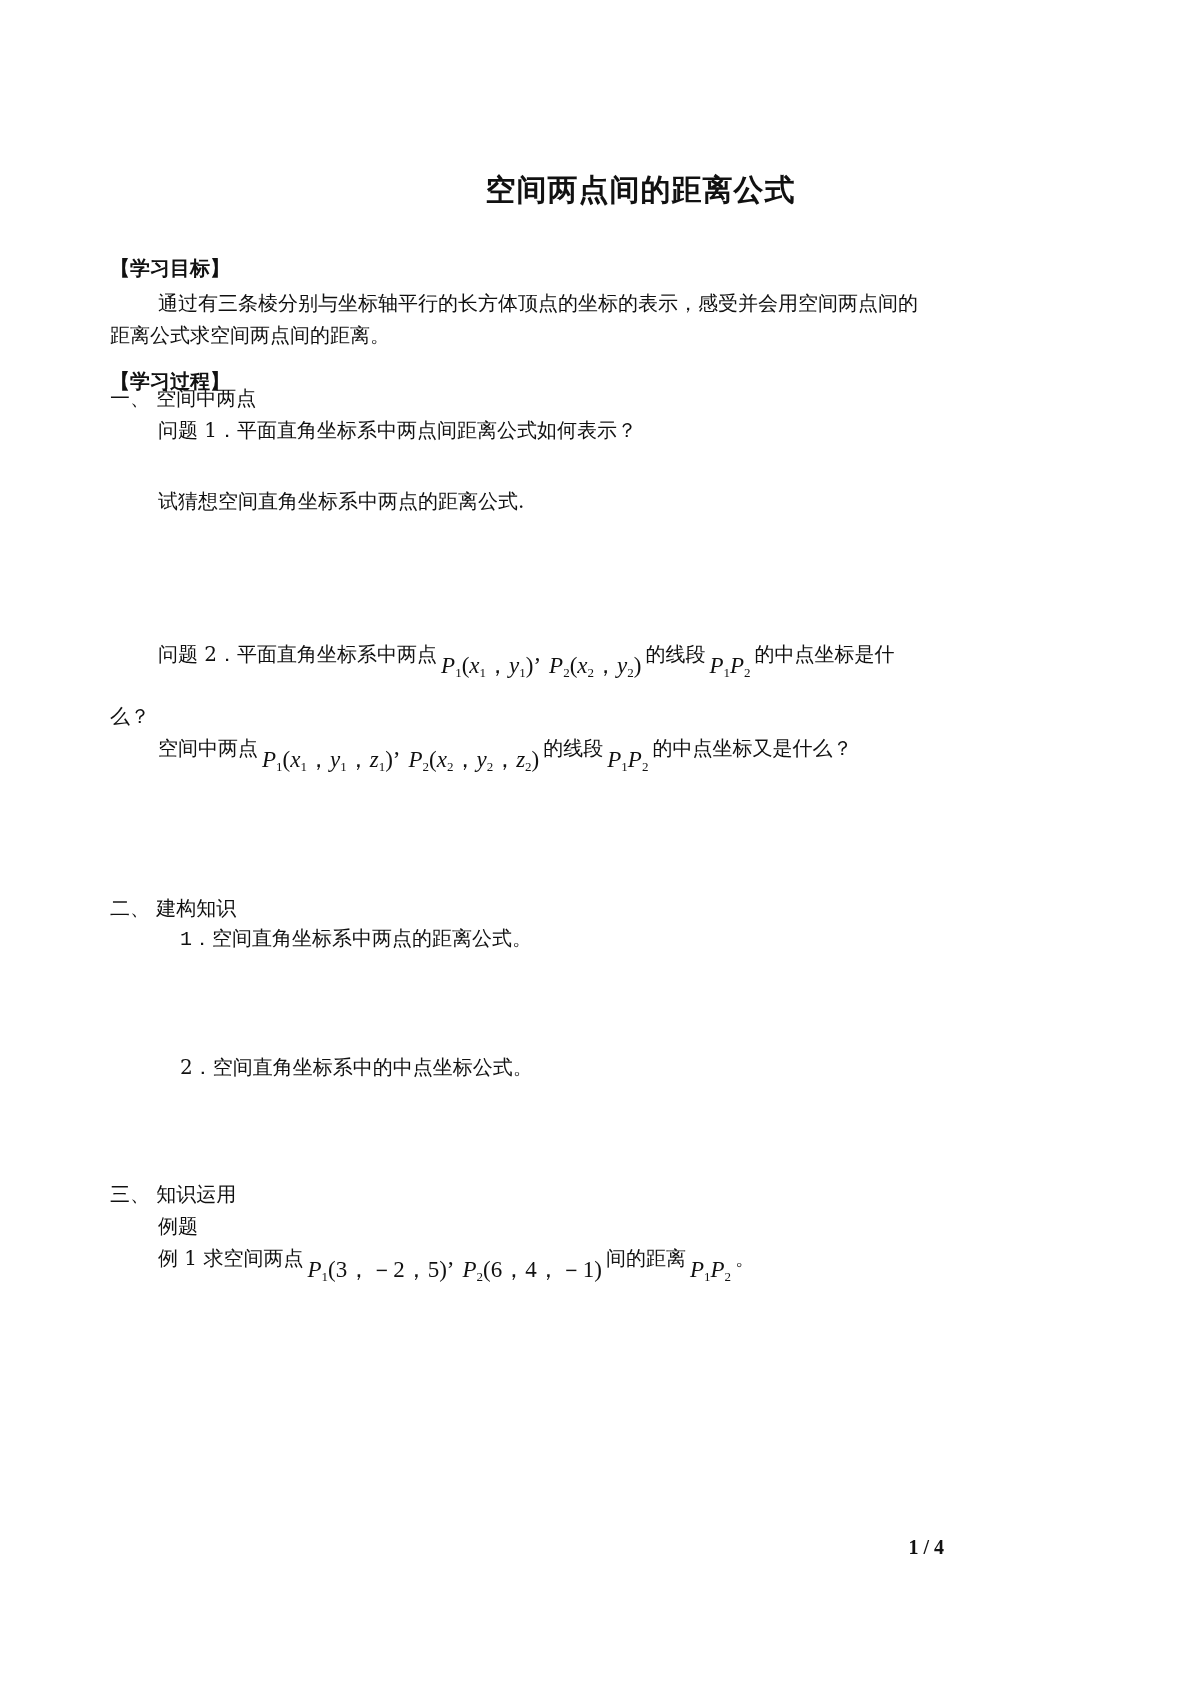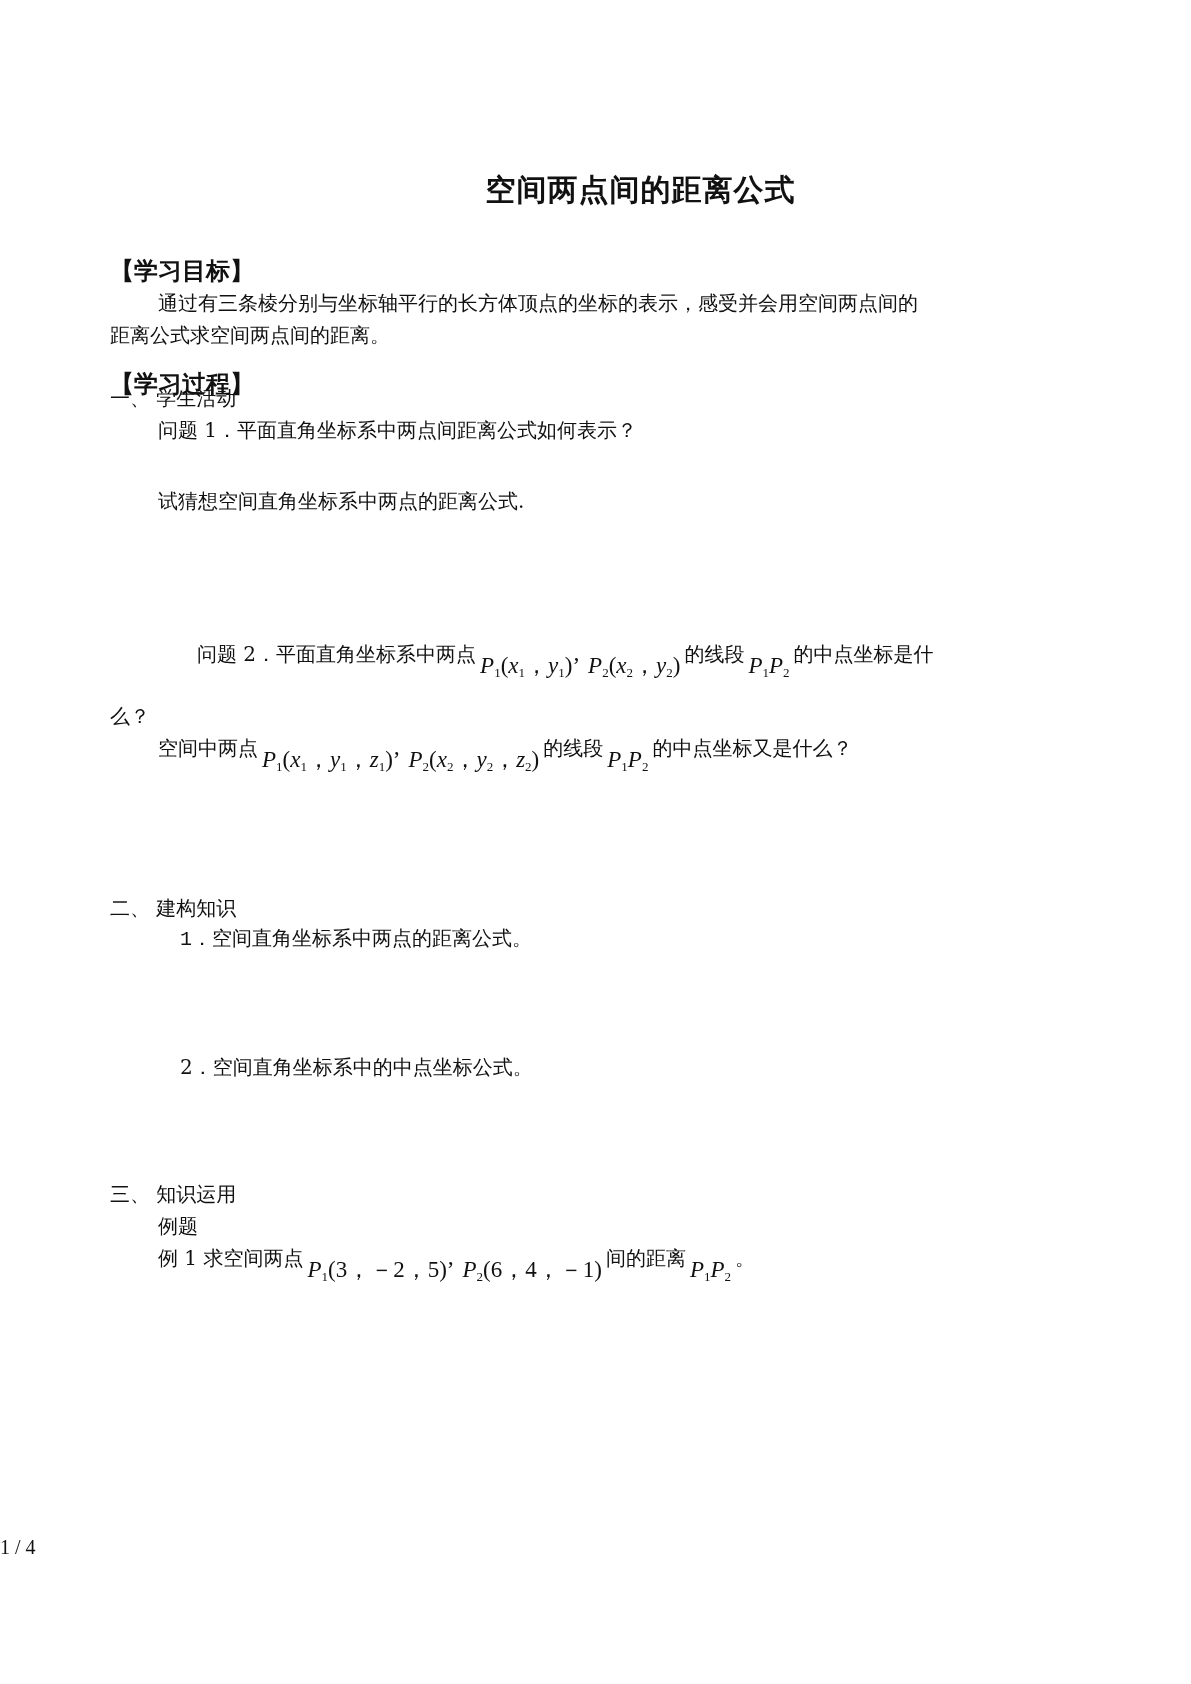--- a/index.html
+++ b/index.html
@@ -9,51 +9,51 @@
     color: #111111;
   }
   .abs { position: absolute; white-space: nowrap; }
   .title {
     left: 0; width: 1191px; top: 170px; text-align: center;
     font-family: "DejaVu Sans", "Liberation Sans", sans-serif;
     font-weight: bold; font-size: 30px; letter-spacing: 1px; padding-left: 45px;
   }
   .section-head {
     font-family: Liberation Sans, sans-serif;
-    font-weight: bold; font-size: 24px;
+    font-weight: bold; font-size: 20px;
   }
   .body-text { font-size: 20px; line-height: 32px; }
   .math {
     font-family: "Liberation Serif", "DejaVu Serif", serif;
     font-style: italic; font-size: 23px;
     display: inline-block; position: relative; top: 12px; margin: 0 4px;
   }
   .math sub { font-size: 13px; font-style: normal; vertical-align: -4px; }
   .math .n { font-style: normal; }
   .page-num {
-    left: 0; width: 944px; top: 1536px; text-align: left;
+    left: 0; width: 944px; top: 1536px; text-align: right;
     font-family: "Liberation Serif", "DejaVu Serif", serif;
-    font-weight: normal; font-size: 20px;
+    font-weight: bold; font-size: 20px;
   }
 </style>
 </head>
 <body>
 
 <div class="abs title">空间两点间的距离公式</div>
 
 <div class="abs section-head" style="left:110px; top:255px;">【学习目标】</div>
 <div class="abs body-text" style="left:158px; top:287px;">通过有三条棱分别与坐标轴平行的长方体顶点的坐标的表示，感受并会用空间两点间的</div>
 <div class="abs body-text" style="left:110px; top:319px;">距离公式求空间两点间的距离。</div>
 
 <div class="abs section-head" style="left:110px; top:368px;">【学习过程】</div>
-<div class="abs body-text" style="left:110px; top:382px;">一、  学生活动</div>
+<div class="abs body-text" style="left:110px; top:382px;">一、  空间中两点</div>
 <div class="abs body-text" style="left:158px; top:414px;">问题 1．平面直角坐标系中两点间距离公式如何表示？</div>
 <div class="abs body-text" style="left:158px; top:446px;margin-top:39px;">试猜想空间直角坐标系中两点的距离公式.</div>
 
-<div class="abs body-text" style="left:158px; top:638px;margin-left:39px;">
+<div class="abs body-text" style="left:158px; top:638px;">
   <span>问题 2．平面直角坐标系中两点</span><span class="math"><span>P</span><sub>1</sub><span class="n">(</span><span>x</span><sub>1</sub><span class="n">，</span><span>y</span><sub>1</sub><span class="n">)</span><span class="n">’</span></span><span class="math"><span>P</span><sub>2</sub><span class="n">(</span><span>x</span><sub>2</sub><span class="n">，</span><span>y</span><sub>2</sub><span class="n">)</span></span><span>的线段</span><span class="math"><span>P</span><sub>1</sub><span>P</span><sub>2</sub></span><span>的中点坐标是什</span>
 </div>
 <div class="abs body-text" style="left:110px; top:700px;">么？</div>
 
 <div class="abs body-text" style="left:158px; top:732px;">
   <span>空间中两点</span><span class="math"><span>P</span><sub>1</sub><span class="n">(</span><span>x</span><sub>1</sub><span class="n">，</span><span>y</span><sub>1</sub><span class="n">，</span><span>z</span><sub>1</sub><span class="n">)</span><span class="n">’</span></span><span class="math"><span>P</span><sub>2</sub><span class="n">(</span><span>x</span><sub>2</sub><span class="n">，</span><span>y</span><sub>2</sub><span class="n">，</span><span>z</span><sub>2</sub><span class="n">)</span></span><span>的线段</span><span class="math"><span>P</span><sub>1</sub><span>P</span><sub>2</sub></span><span>的中点坐标又是什么？</span>
 </div>
 
 <div class="abs body-text" style="left:110px; top:892px;">二、  建构知识</div>
 <div class="abs body-text" style="left:180px; top:924px;font-family:Liberation Mono, monospace;">1．空间直角坐标系中两点的距离公式。</div>

